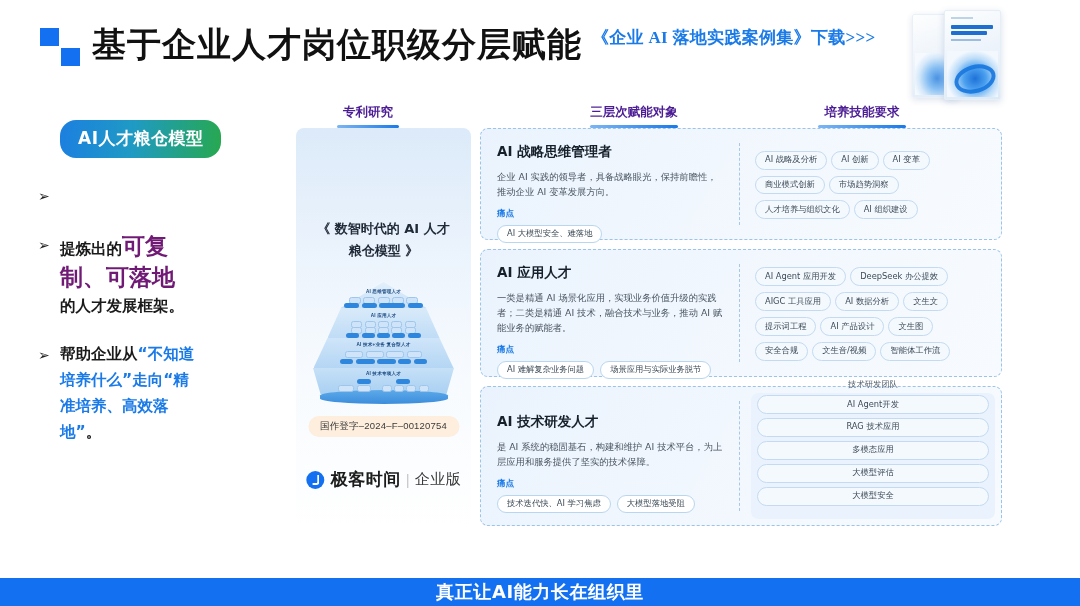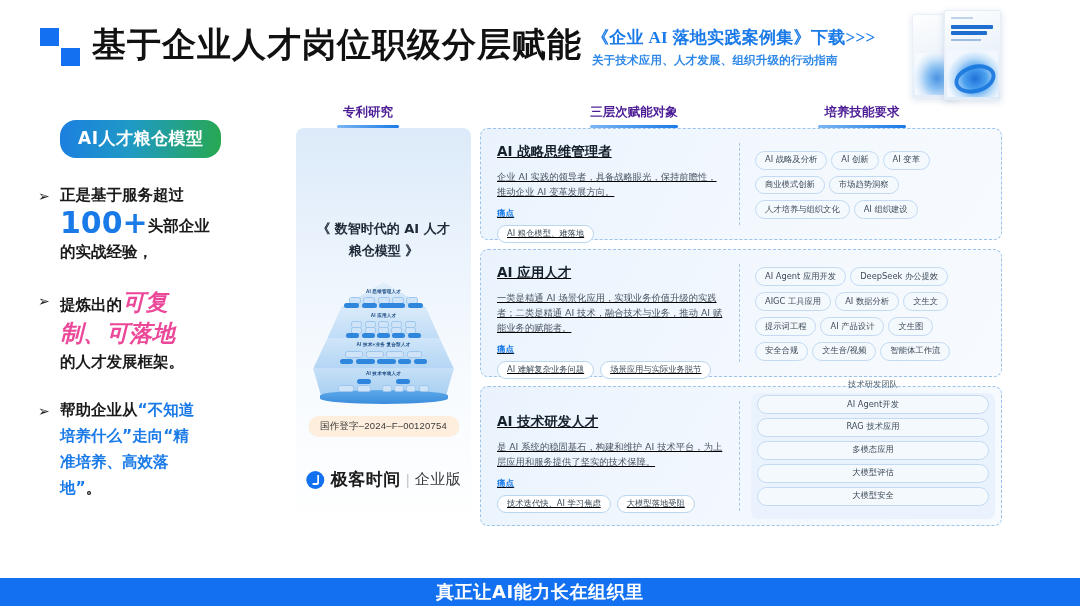--- a/index.html
+++ b/index.html
@@ -77,21 +77,21 @@
   .bullet .mk{
     width:22px;flex:0 0 22px;color:#222;font-size:14px;font-weight:bold;
     line-height:26px;padding-top:1px;
   }
   .bullet .bd{
     font-size:15.5px;line-height:26px;color:#1a1a1a;font-weight:bold;
     font-family:"DejaVu Sans","Liberation Sans",sans-serif;
   }
   .hi{color:#1a7ae8;}
   .big{font-size:30px;font-weight:bold;color:#1a7ae8;line-height:30px;vertical-align:-2px;}
-  .big2{font-size:23px;font-weight:bold;color:#ec4899;line-height:30px;font-style:italic;}
+  .big2{font-size:23px;font-weight:bold;color:#701a75;line-height:30px;}
 
   
   .sec-head{
     position:absolute;text-align:center;
     font-size:12.5px;font-weight:bold;color:#4c1d95;
     padding-bottom:4px;
     font-family:"DejaVu Sans","Liberation Sans",sans-serif;
   }
   .sec-head::after{
     content:"";display:block;margin:4px auto 0;height:2.5px;width:100%;
@@ -165,21 +165,21 @@
     font-family:"DejaVu Sans","Liberation Sans",sans-serif;}
 
   
   .cards{position:absolute;left:480px;top:128px;width:522px;}
   .card{
     position:relative;display:flex;
     background:linear-gradient(120deg,#eaf3fd 0%,#f3f8fe 55%,#f7fbff 100%);
     border:1px dashed #9cc3ea;border-radius:8px;
     margin-bottom:9px;box-sizing:border-box;
   }
-  .card-l{width:258px;flex:0 0 258px;padding:14px 14px 12px 16px;box-sizing:border-box;text-decoration:underline;}
+  .card-l{width:258px;flex:0 0 258px;padding:14px 14px 12px 16px;box-sizing:border-box;}
   .card-div{width:1px;background:transparent;border-left:1px dashed #a8c8e8;margin:14px 0;}
   .card-r{flex:1;padding:12px 10px 10px 14px;box-sizing:border-box;
           display:flex;flex-wrap:wrap;align-content:center;align-items:center;}
   .c1{height:112px;}
   .c2{height:128px;}
   .c3{height:140px;}
   .card-title{
     font-size:13.5px;font-weight:bold;color:#15202b;margin-bottom:8px;
     font-family:"DejaVu Sans","Liberation Sans",sans-serif;
   }
@@ -230,21 +230,20 @@
 <div class="slide">
 
   <div class="header">
     <div class="logo-mark">
       <span class="sq sq1"></span>
         <span class="sq sq2"></span>
     </div>
     <div class="title">基于企业人才岗位职级分层赋能</div>
     <div class="promo">
       <div class="promo-main">《企业 AI 落地实践案例集》下载&gt;&gt;&gt;</div>
-      <div class="promo-sub">关于技术应用、人才发展、组织升级的行动指南</div>
     </div>
     <div class="books">
       <div class="book book-back">
           <div class="bk-art"></div>
         </div>
       <div class="book book-front">
         <div class="bk-brand"></div>
           <div class="bk-t1"></div>
           <div class="bk-t2"></div>
           <div class="bk-t3"></div>
@@ -253,25 +252,20 @@
       </div>
     </div>
   </div>
 
   <div class="left-col">
     <div class="pill-title">AI人才粮仓模型</div>
     <div class="bullets">
 
       <div class="bullet">
         <div class="mk">➢</div>
-        <div class="bd">
-          <span>正是基于服务超过</span><br>
-          <span class="big">100+</span><span>头部企业</span><br>
-          <span>的实战经验，</span>
-        </div>
       </div>
 
       <div class="bullet">
         <div class="mk">➢</div>
         <div class="bd">
           <span>提炼出的</span><span class="big2">可复</span><br>
           <span class="big2">制、可落地</span><br>
           <span>的人才发展框架。</span>
         </div>
       </div>
@@ -335,21 +329,21 @@
   </div>
 
   <div class="cards">
 
     <div class="card c1">
       <div class="card-l">
         <div class="card-title">AI 战略思维管理者</div>
         <div class="card-desc">企业 AI 实践的领导者，具备战略眼光，保持前瞻性，推动企业 AI 变革发展方向。</div>
         <div class="pain-label">痛点</div>
         <div class="pain-row">
-          <span class="tag">AI 粮仓模型、难落地</span>
+          <span class="tag">AI 大模型安全、难落地</span>
           <span class="tag">管理、AI、业务、跨界难融合</span>
         </div>
       </div>
       <div class="card-div"></div>
       <div class="card-r">
         <span class="tag-sk">AI 战略及分析</span>
         <span class="tag-sk">AI 创新</span>
         <span class="tag-sk">AI 变革</span>
         <span class="tag-sk">商业模式创新</span>
         <span class="tag-sk">市场趋势洞察</span>

